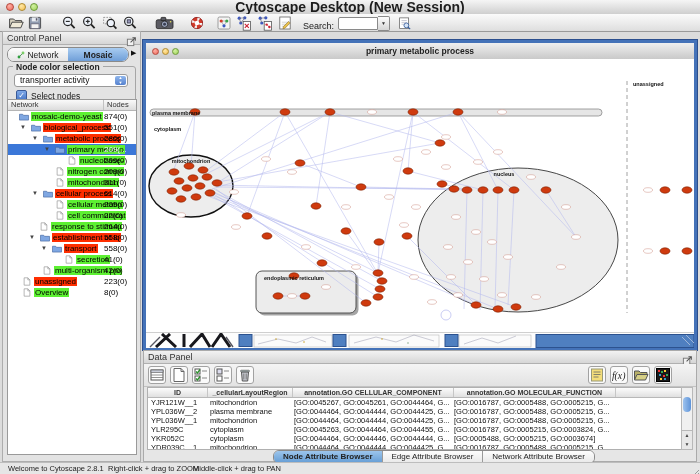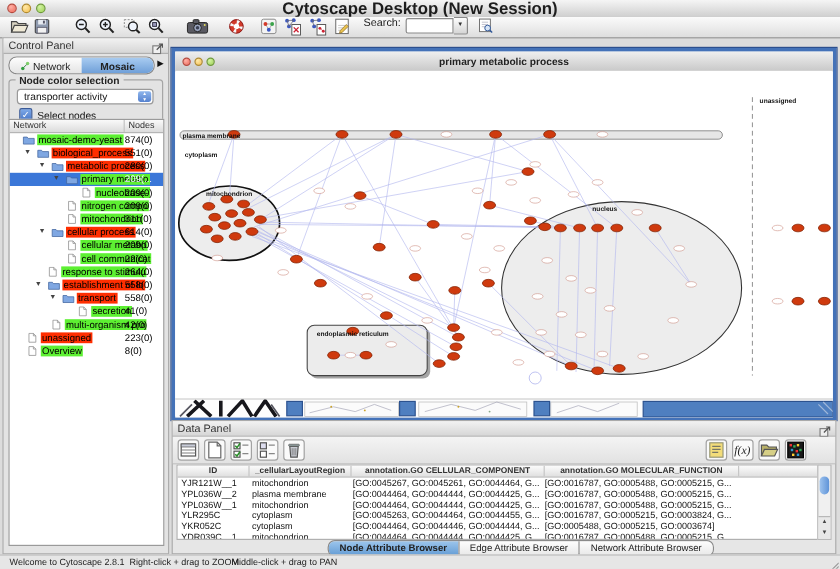--- a/index.html
+++ b/index.html
@@ -9,21 +9,21 @@
   
   .titlebar{left:0;top:0;width:700px;height:14px;
     background:linear-gradient(#f5f5f5,#cfcfcf);border-bottom:1px solid #8e8e8e}
   .titlebar .wtitle{width:100%;text-align:center;font-size:14px;font-weight:bold;
     line-height:14px;color:#1d1d1d}
   .light{position:absolute;top:3px;width:8px;height:8px;border-radius:50%;box-sizing:border-box}
   .l-red{left:6px;background:radial-gradient(circle at 35% 30%,#ffb0a6,#ee6a5a);border:1px solid #b5473c}
   .l-yel{left:18px;background:radial-gradient(circle at 35% 30%,#ffe9a8,#f5bf4f);border:1px solid #b08a2f}
   .l-grn{left:30px;background:radial-gradient(circle at 35% 30%,#d2f2a2,#9fd356);border:1px solid #6e9a3a}
   
-  .toolbar{left:0;top:14px;width:700px;height:17px;display:flex;align-items:flex-start;
+  .toolbar{left:0;top:14px;width:700px;height:17px;display:flex;align-items:flex-end;
     background:linear-gradient(#fbfbfb,#dedede);border-bottom:1px solid #9a9a9a}
   .tbtn{width:16px;height:16px;display:inline-block}
   .tbtn svg{width:100%;height:100%;display:block}
   .search-lab{font-size:9px;margin-left:10px;color:#222}
   .search-box{display:flex;align-items:center;margin-left:4px}
   .search-input{width:34px;height:11px;border:1px solid #8a8a8a;border-radius:2px 0 0 2px;
     font-size:8px;padding:0 2px;background:#fff}
   .search-dd{width:11px;height:13px;background:linear-gradient(#fdfdfd,#d5d5d5);
     border:1px solid #8a8a8a;border-left:none;border-radius:0 2px 2px 0;
     font-size:5px;line-height:13px;text-align:center;color:#333}

